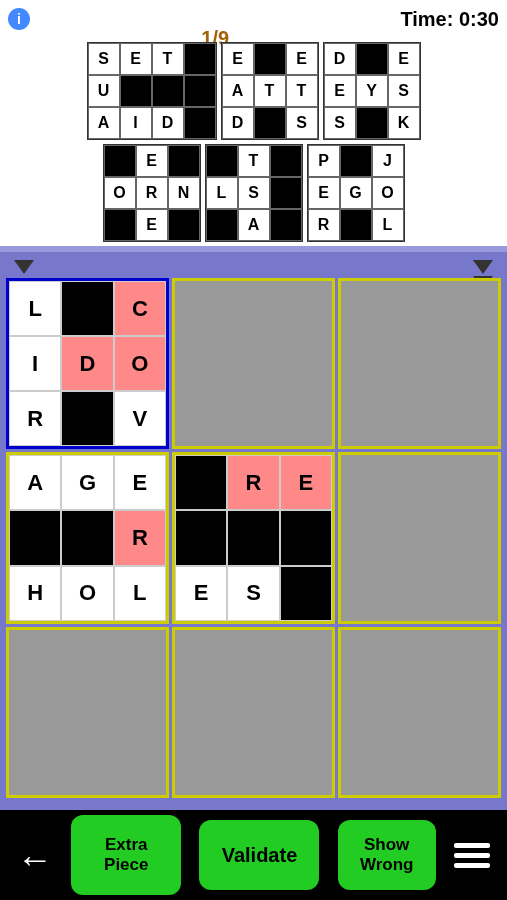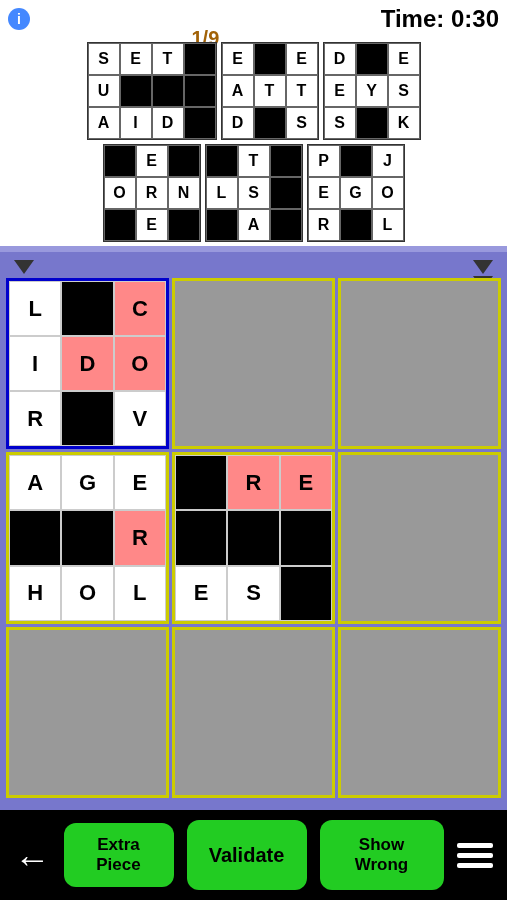--- a/index.html
+++ b/index.html
@@ -41,21 +41,21 @@
       font-size: 14px;
       font-weight: bold;
     }
     #top-bar .progress {
       color: #a16207;
       font-size: 20px;
       font-weight: bold;
       margin-top: 38px;
     }
     #top-bar .timer {
-      font-size: 24px;
+      font-size: 20px;
       font-weight: bold;
       color: #000;
     }
 
     
     #preview-section {
       background: #fff;
       padding: 4px;
       display: flex;
       gap: 4px;
@@ -359,27 +359,27 @@
 
     <div class="board-cell"></div>
 
     <div class="board-cell"></div>
 
   </div>
 </div>
 
 <div id="toolbar">
   <button class="back-btn">←</button>
-  <button class="toolbar-btn" style="width:110px; height:64px; font-size:17px;">
+  <button class="toolbar-btn" style="width:110px; height:80px; font-size:17px;">
     <span>Extra<br>Piece</span>
   </button>
   <button class="toolbar-btn" style="width:120px; height:70px; font-size:20px;justify-content:center;">
     <span>Validate</span>
   </button>
-  <button class="toolbar-btn" style="width:124px; height:70px; font-size:17px;">
+  <button class="toolbar-btn" style="width:98px; height:70px; font-size:17px;">
     <span>Show<br>Wrong</span>
   </button>
   <button class="menu-btn">
     <div class="bar"></div>
     <div class="bar"></div>
     <div class="bar"></div>
   </button>
 </div>
 
 </body></html>

